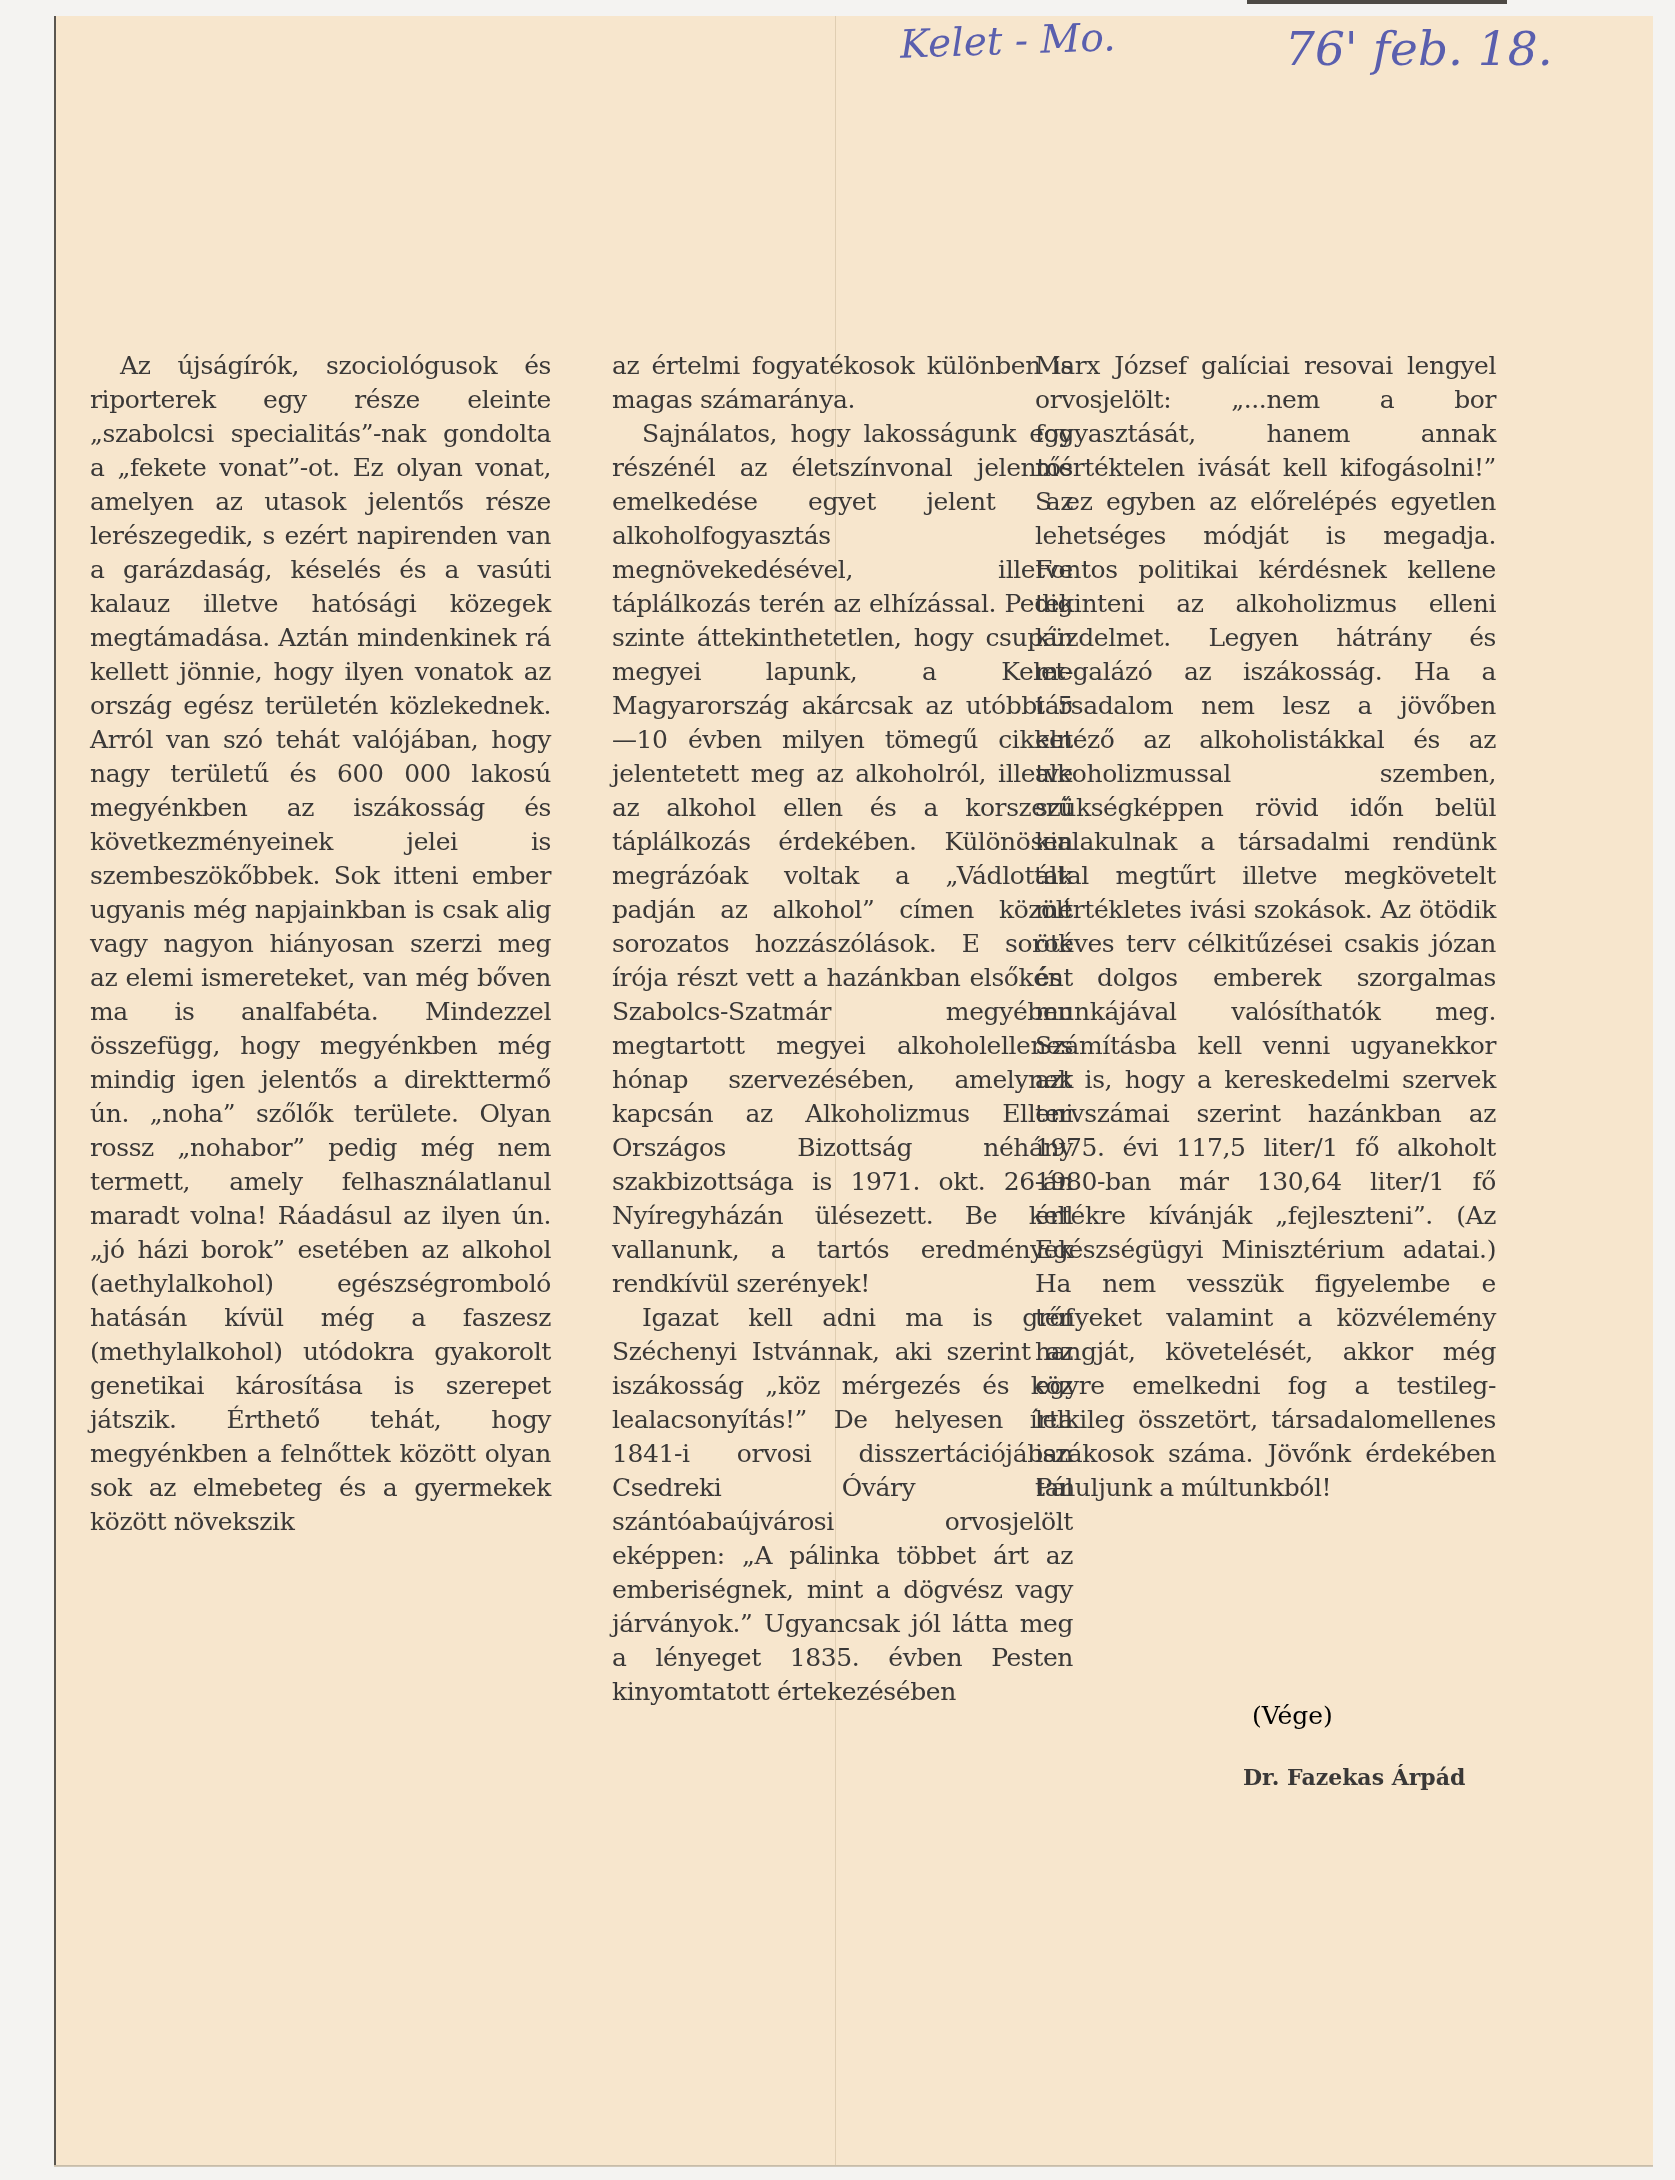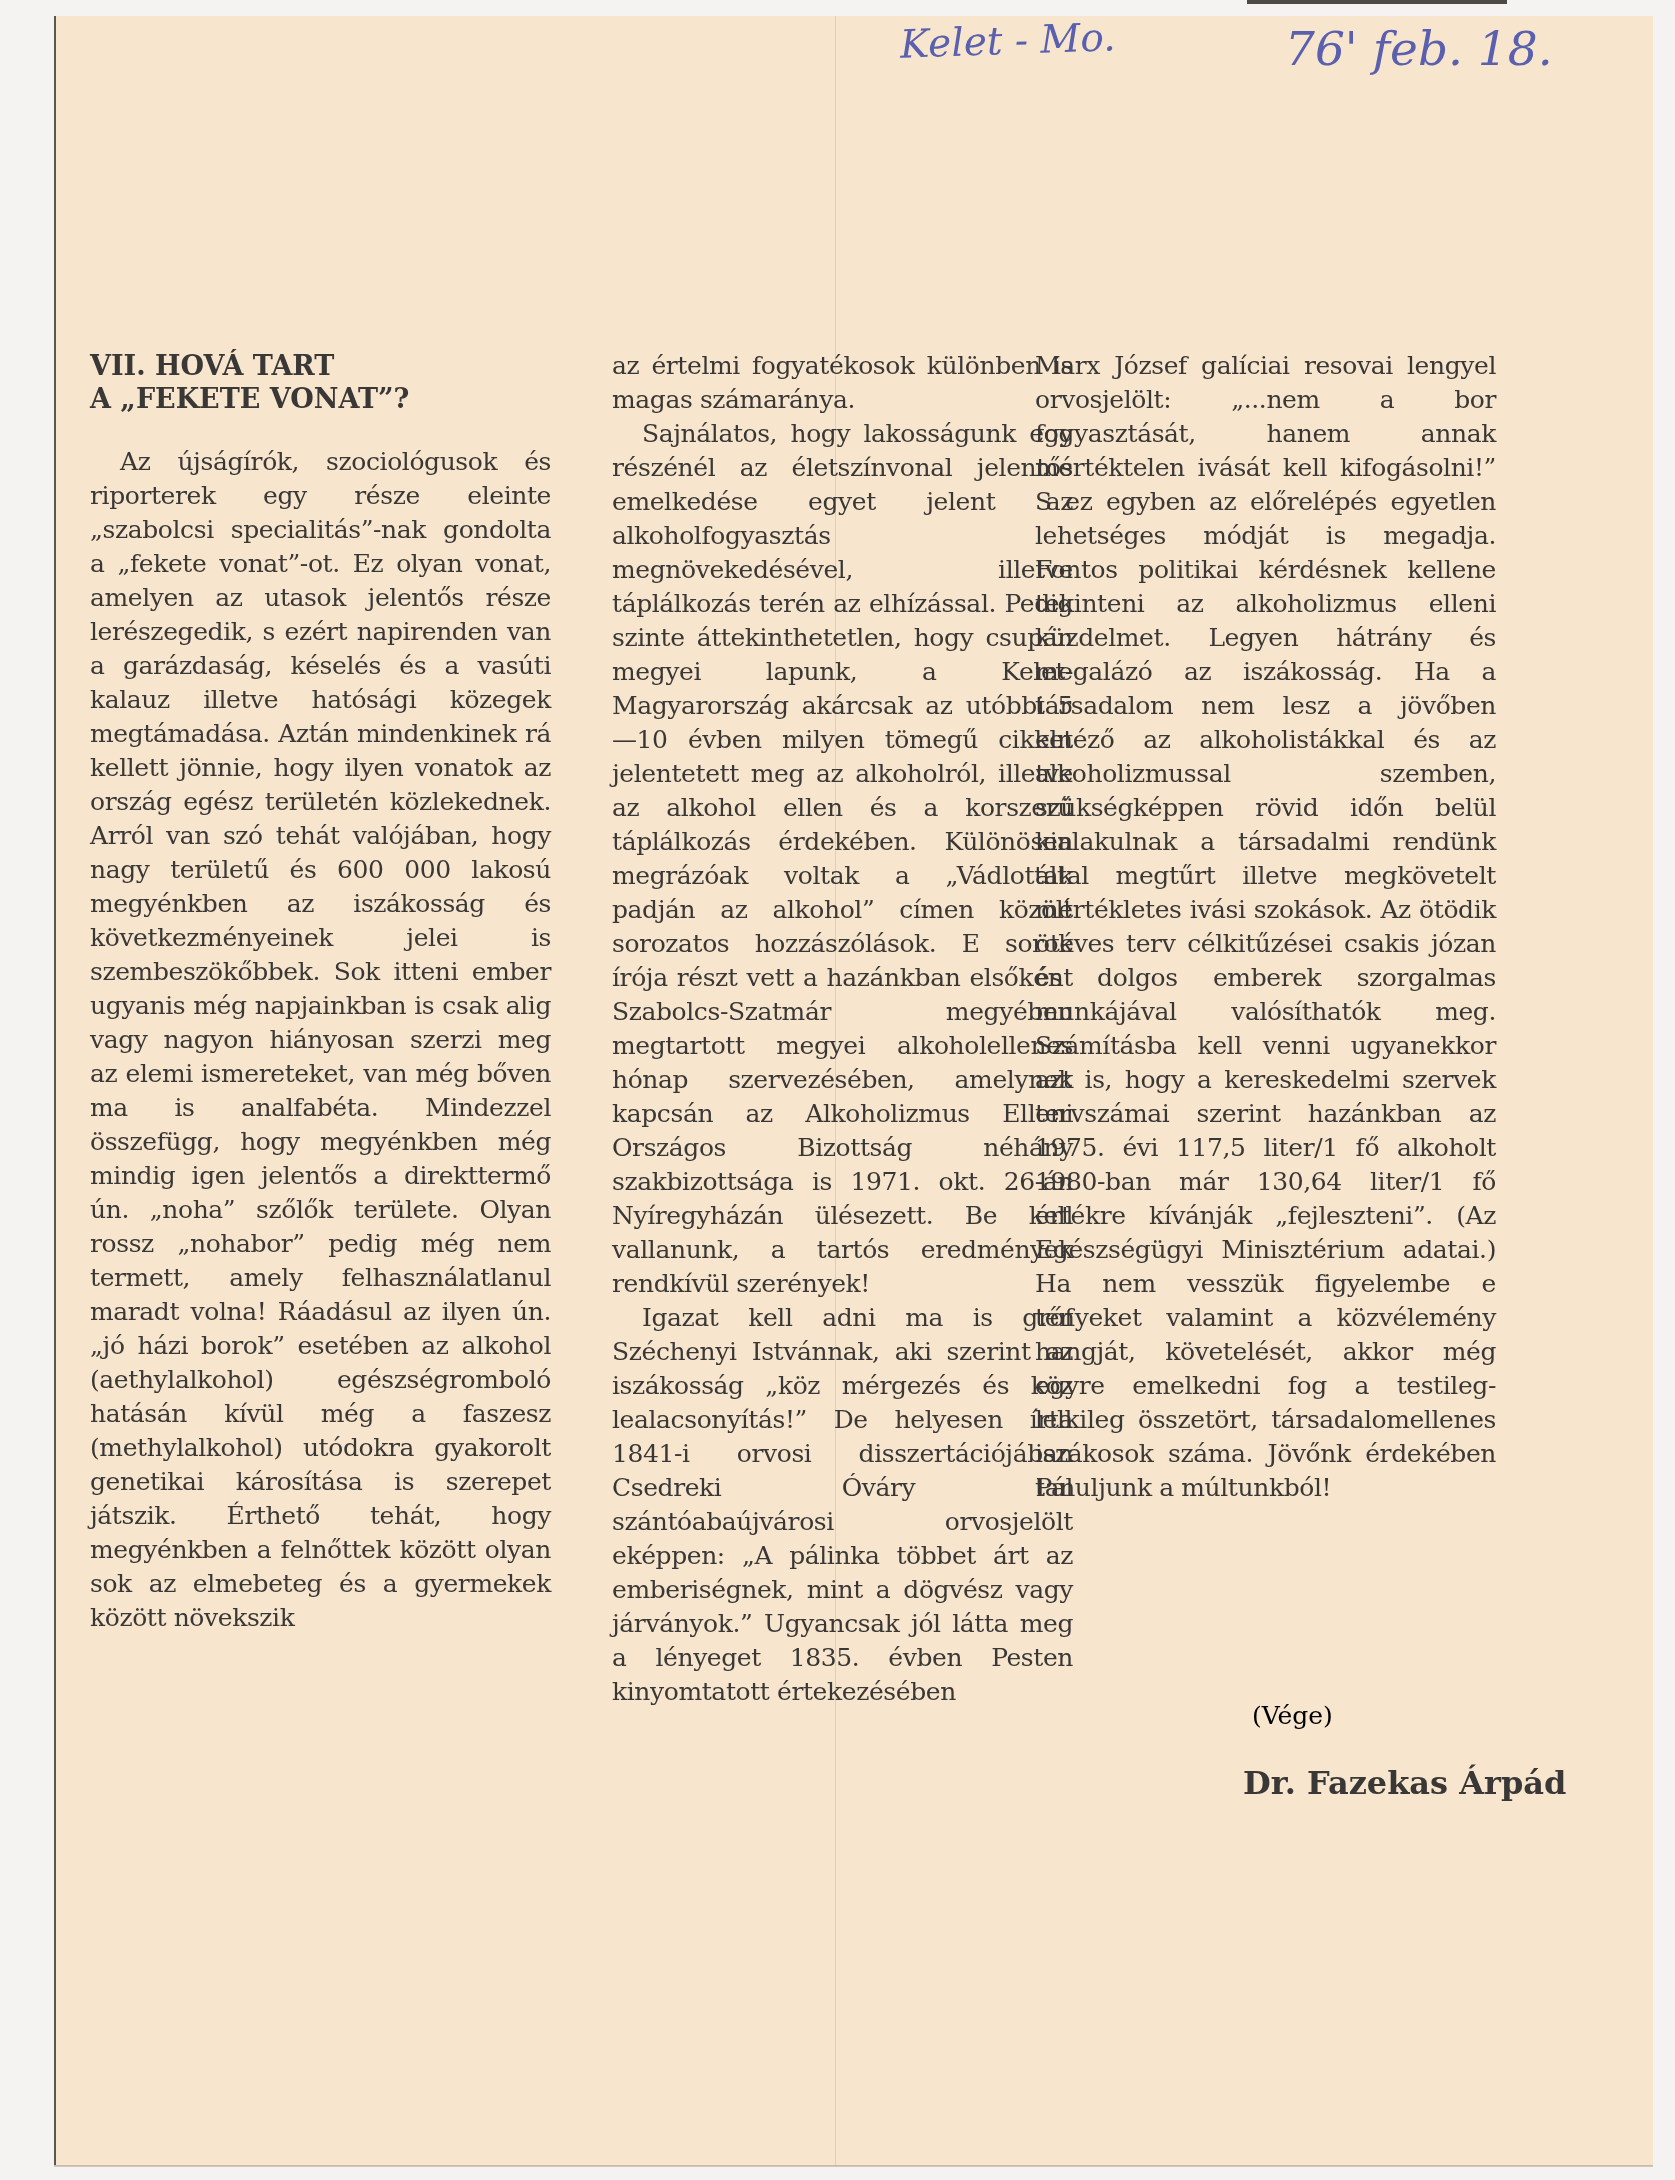--- a/index.html
+++ b/index.html
@@ -51,43 +51,39 @@
     margin: 0 0 30px 0; text-align: left; letter-spacing: 0;
   }
   .col p { margin: 0; text-indent: 30px; }
   .col p.cont { text-indent: 0; }
   .end-mark {
     position: absolute; left: 1196px; top: 1685px;
     font-size: 25px; color: #000000;
   }
   .byline {
     position: absolute; left: 1187px; top: 1748px;
-    font-size: 32px; font-weight: bold; color: #3a3837;
+    font-size: 22px; font-weight: bold; color: #3a3837;
   }
   .fold {
     position: absolute; top: 0; bottom: 0; left: 779px;
     width: 0.9px; background: rgba(180,160,130,0.35);
   }
 </style>
 </head>
 <body>
 
 <div class="clipping">
   <div class="top-strip"></div>
   <div class="fold"></div>
 
   <span class="handwriting hw-source">Kelet - Mo.</span>
   <span class="handwriting hw-date">76' feb. 18.</span>
 
 
   <div class="col col1">
-    <h2 class="section-heading">
-      <span>VII. HOVÁ TART</span><br>
-      <span>A „FEKETE VONAT”?</span>
-    </h2>
     <p>Az újságírók, szociológusok és riporterek egy része eleinte „szabolcsi specialitás”-nak gondolta a „fekete vonat”-ot. Ez olyan vonat, amelyen az utasok jelentős része lerészegedik, s ezért napirenden van a garázdaság, késelés és a vasúti kalauz illetve hatósági közegek megtámadása. Aztán mindenkinek rá kellett jönnie, hogy ilyen vonatok az ország egész területén közlekednek. Arról van szó tehát valójában, hogy nagy területű és 600 000 lakosú megyénkben az iszákosság és következményeinek jelei is szembeszökőbbek. Sok itteni ember ugyanis még napjainkban is csak alig vagy nagyon hiányosan szerzi meg az elemi ismereteket, van még bőven ma is analfabéta. Mindezzel összefügg, hogy megyénkben még mindig igen jelentős a direkttermő ún. „noha” szőlők területe. Olyan rossz „nohabor” pedig még nem termett, amely felhasználatlanul maradt volna! Ráadásul az ilyen ún. „jó házi borok” esetében az alkohol (aethylalkohol) egészségromboló hatásán kívül még a faszesz (methylalkohol) utódokra gyakorolt genetikai károsítása is szerepet játszik. Érthető tehát, hogy megyénkben a felnőttek között olyan sok az elmebeteg és a gyermekek között növekszik</p>
   </div>
 
   <div class="col col2">
     <p class="cont">az értelmi fogyatékosok különben is magas számaránya.</p>
     <p>Sajnálatos, hogy lakosságunk egy részénél az életszínvonal jelentős emelkedése egyet jelent az alkoholfogyasztás megnövekedésével, illetve táplálkozás terén az elhízással. Pedig szinte áttekinthetetlen, hogy csupán megyei lapunk, a Kelet-Magyarország akárcsak az utóbbi 5—10 évben milyen tömegű cikket jelentetett meg az alkoholról, illetve az alkohol ellen és a korszerű táplálkozás érdekében. Különösen megrázóak voltak a „Vádlottak padján az alkohol” címen közölt sorozatos hozzászólások. E sorok írója részt vett a hazánkban elsőként Szabolcs-Szatmár megyében megtartott megyei alkoholellenes hónap szervezésében, amelynek kapcsán az Alkoholizmus Elleni Országos Bizottság néhány szakbizottsága is 1971. okt. 26-án Nyíregyházán ülésezett. Be kell vallanunk, a tartós eredmények rendkívül szerények!</p>
     <p>Igazat kell adni ma is gróf Széchenyi Istvánnak, aki szerint az iszákosság „köz mérgezés és köz lealacsonyítás!” De helyesen írta 1841-i orvosi disszertációjában Csedreki Óváry Pál szántóabaújvárosi orvosjelölt eképpen: „A pálinka többet árt az emberiségnek, mint a dögvész vagy járványok.” Ugyancsak jól látta meg a lényeget 1835. évben Pesten kinyomtatott értekezésében</p>
   </div>
 
   <div class="col col3">

